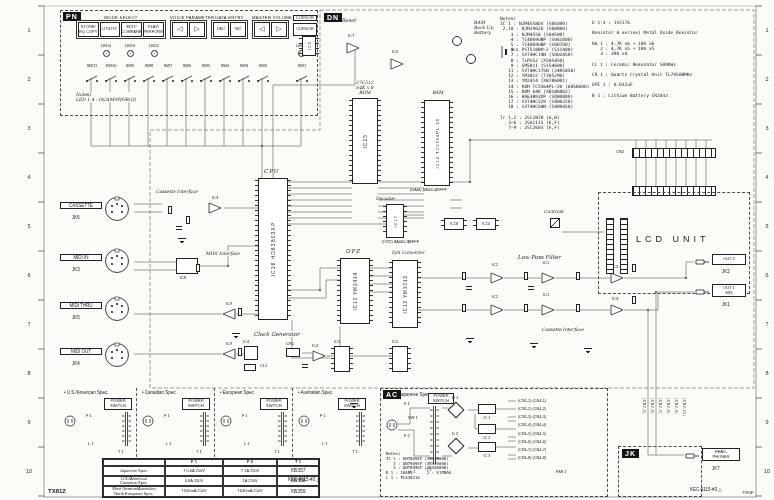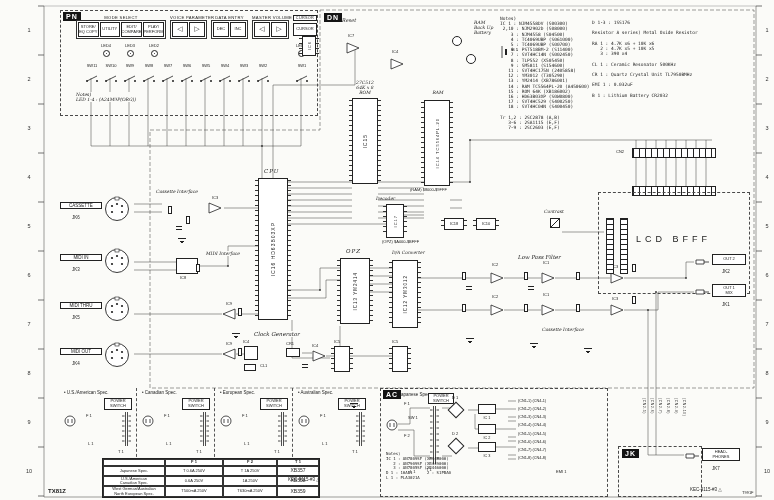--- a/index.html
+++ b/index.html
@@ -517,21 +517,21 @@
   <svg class="abs" style="left:222px;top:348px;transform:scaleX(-1)" width="14" height="12">
       <polygon points="1,1 1,11 13,6" fill="#fff" stroke="#222" stroke-width="0.8"></polygon>
     </svg>
 
   <div class="abs pinstrip-h" style="left:632px;top:148px;width:84px;height:10px"></div>
   <div class="abs t4" style="left:616px;top:150px">CN2</div>
   <div class="abs pinstrip-h" style="left:632px;top:186px;width:84px;height:10px"></div>
   <div class="abs dashbox" style="left:598px;top:192px;width:152px;height:102px"></div>
   <div class="abs pinstrip-v" style="left:606px;top:218px;width:8px;height:56px"></div>
   <div class="abs pinstrip-v" style="left:620px;top:218px;width:8px;height:56px"></div>
-  <div class="abs" style="left:636px;top:234px;font-size:9px;letter-spacing:4px">LCD BFFF</div>
+  <div class="abs" style="left:636px;top:234px;font-size:9px;letter-spacing:4px">LCD UNIT</div>
   <div class="abs t45 it" style="left:544px;top:209px">Contrast</div>
   <div class="abs pot" style="left:550px;top:218px"></div>
 
   <div class="abs box t45 ctr" style="left:60px;top:202px;width:42px">CASSETTE</div>
   <div class="abs t45" style="left:72px;top:215px">JK6</div>
   <svg class="abs" style="left:104px;top:196px" width="26" height="26">
       <circle cx="13" cy="13" r="11.5" fill="#fff" stroke="#222" stroke-width="0.9"></circle>
       <rect x="11" y="1" width="4" height="3" fill="#fff" stroke="#222" stroke-width="0.6"></rect>
       <circle cx="8" cy="10" r="1.1" fill="#222"></circle>
       <circle cx="13" cy="8" r="1.1" fill="#222"></circle>

